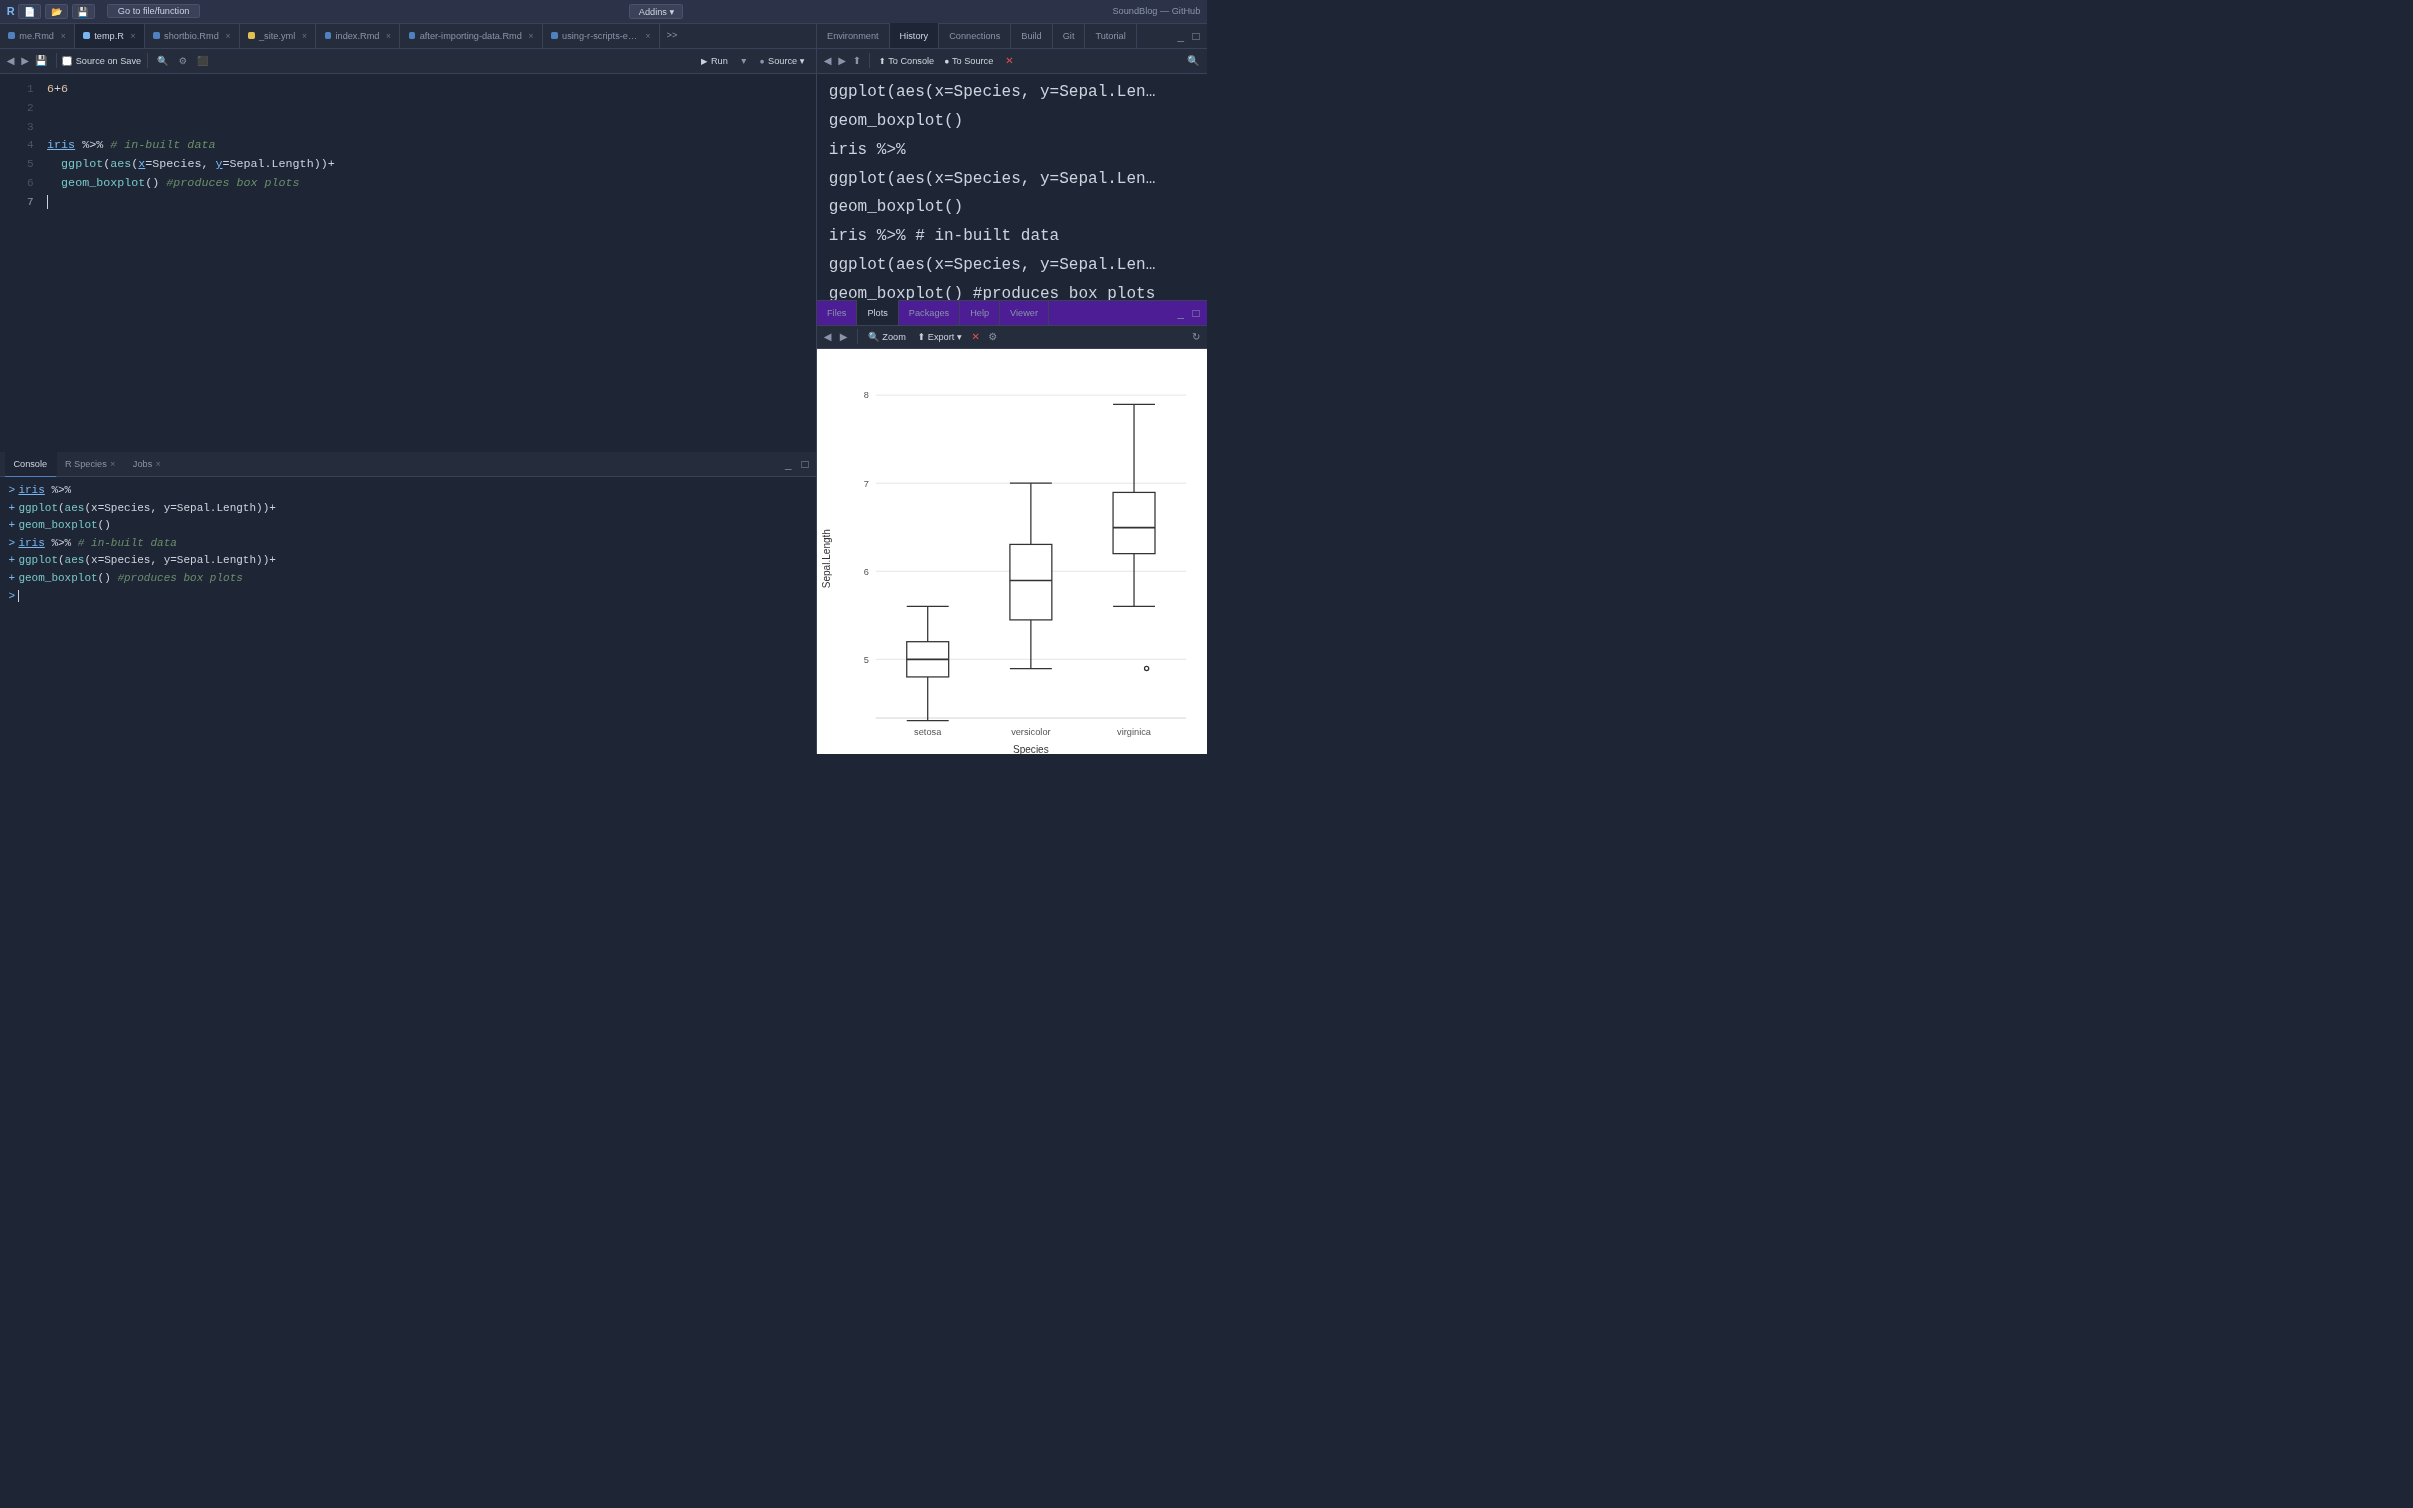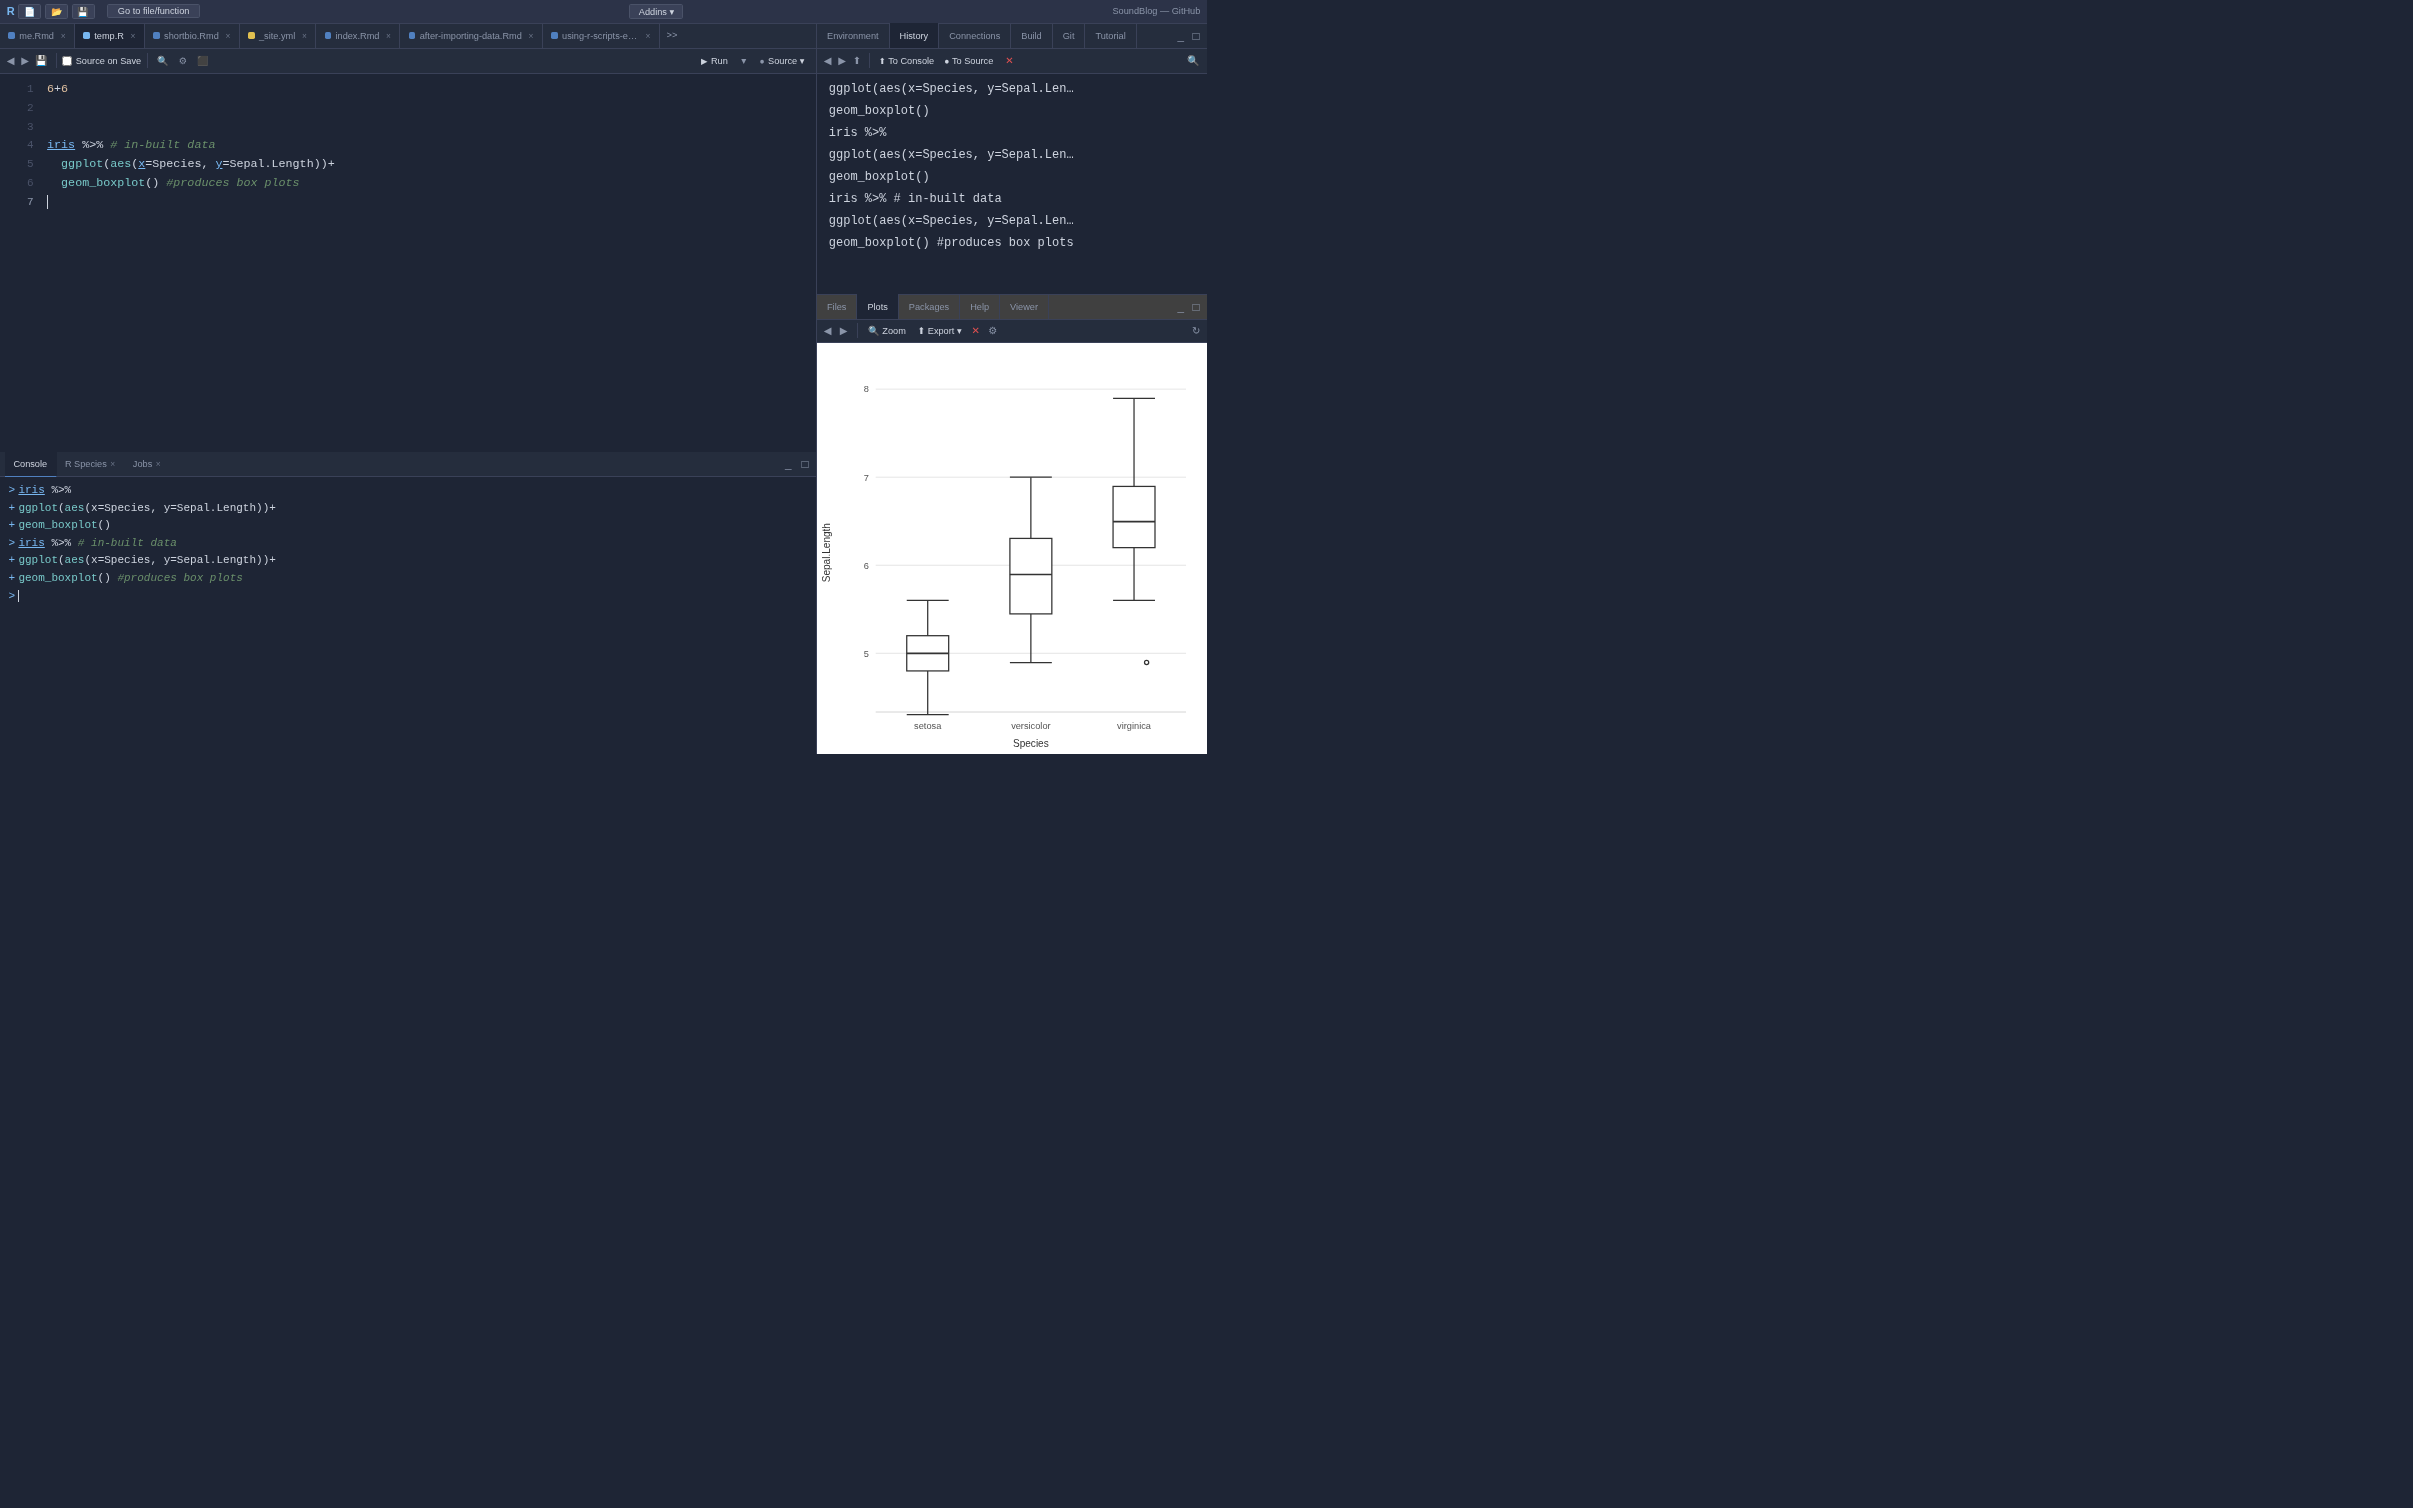--- a/index.html
+++ b/index.html
@@ -345,34 +345,34 @@
       border-bottom: 0.8px solid #3a4158;
       height: 25px;
       padding: 0 5px;
       gap: 3.4px;
     }
     .history-content {
       flex: 1;
       overflow: auto;
       padding: 5px 8.4px;
       font-family: 'Courier New', monospace;
-      font-size: 12px;
+      font-size: 16px;
       line-height: 1.7;
       color: #cdd3de;
     }
 
     
     .right-bottom {
       flex: 1;
       display: flex;
       flex-direction: column;
     }
     .plots-tab-bar {
       display: flex;
-      background: #404040;
+      background: #4c1d95;
       border-bottom: 0.8px solid #3a4158;
       align-items: center;
       height: 25px;
     }
     .plots-tab {
       padding: 0 10px;
       height: 25px;
       display: flex;
       align-items: center;
       font-size: 9.2px;

